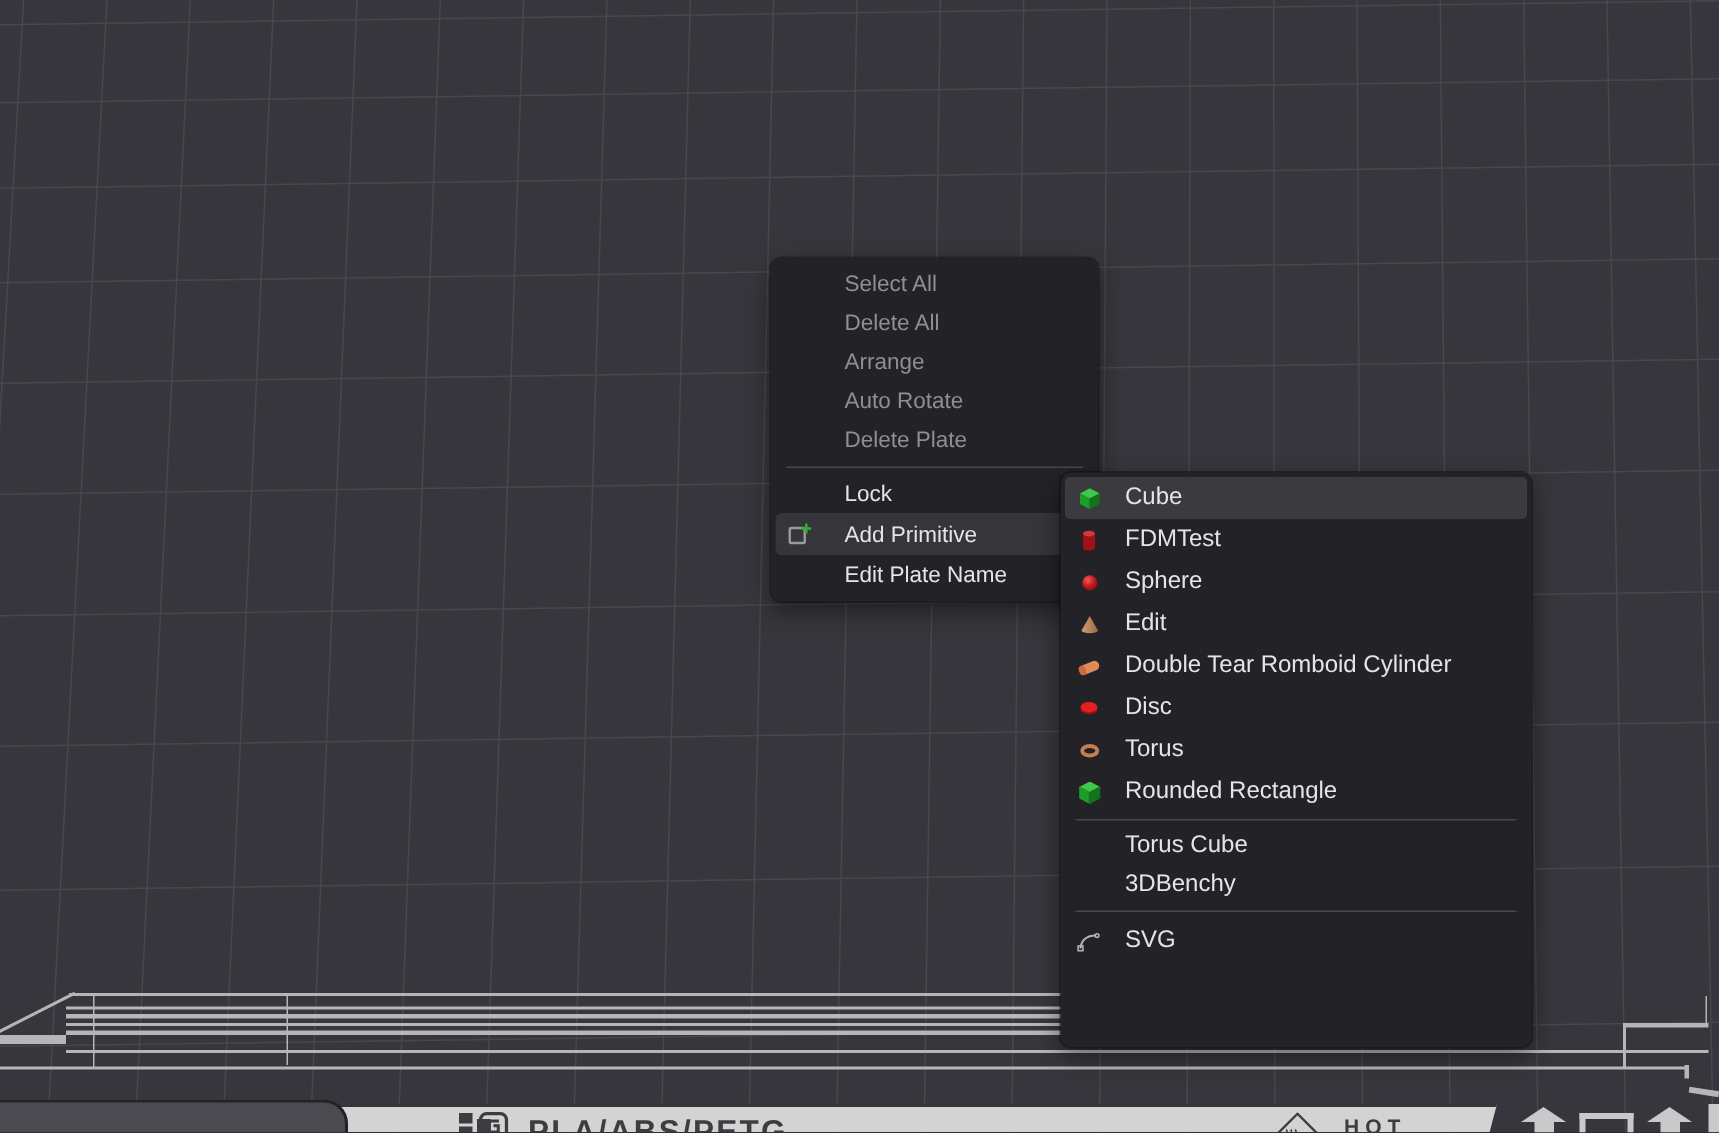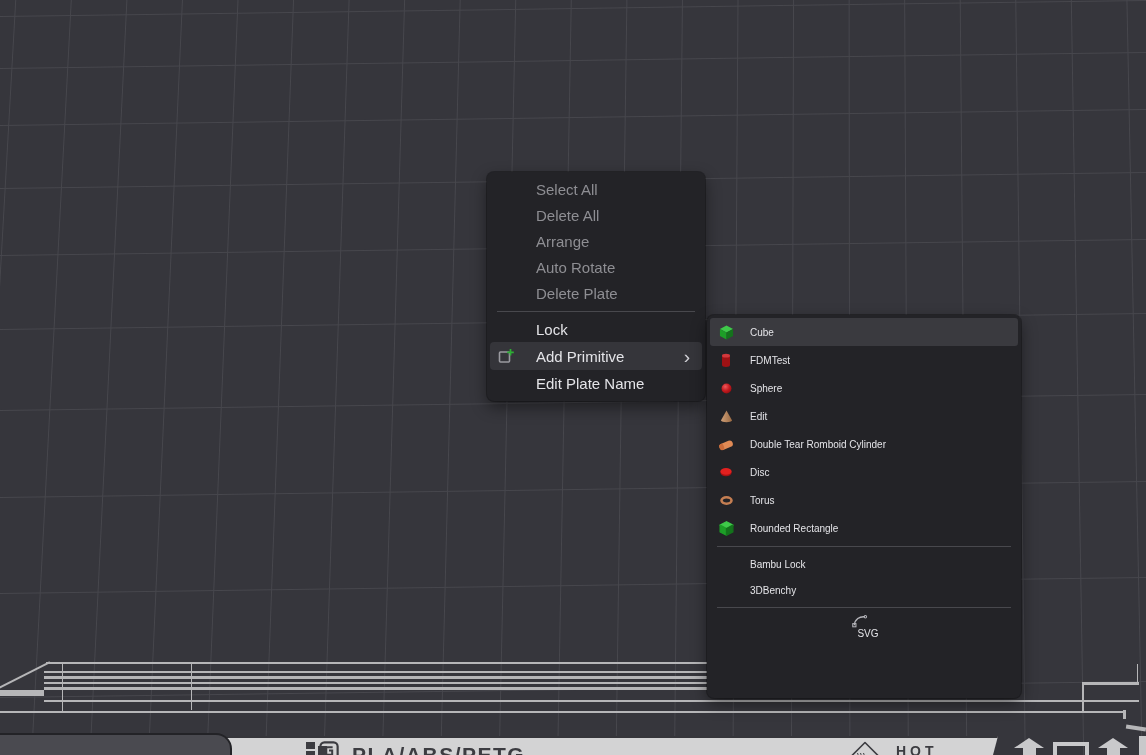--- a/index.html
+++ b/index.html
@@ -38,41 +38,41 @@
   .hot-wrap{position:absolute;left:636px;top:3px;display:flex;align-items:flex-start;gap:16px;}
   .hot-text{font-size:14px;font-weight:bold;letter-spacing:4px;color:var(--plate-label-text);margin-top:2px;}
   .right-marks{position:absolute;left:1014px;top:738px;z-index:3;display:flex;align-items:flex-start;gap:9px;}
   .arrow-up{width:30px;display:flex;flex-direction:column;align-items:center;}
   .arrow-up .tri{width:0;height:0;border-left:15px solid transparent;border-right:15px solid transparent;border-bottom:10px solid #c9c9cb;}
   .arrow-up .stem{width:13px;height:10px;background:#c9c9cb;}
   .sq-mark{width:36px;height:17px;border:4px solid #c9c9cb;border-bottom:none;margin-top:4px;}
   .edge-bar{position:absolute;left:1139px;top:736px;width:7px;height:19px;background:#c9c9cb;z-index:3;}
 
   
-  .menu{position:absolute;left:487px;top:172px;width:218px;height:229px;z-index:10;
+  .menu{position:absolute;left:514px;top:172px;width:218px;height:229px;z-index:10;
     background:var(--menu-bg);border-radius:7px;padding:4px 0 0 0;
     box-shadow:0 0 0 1px rgba(0,0,0,.3),0 6px 16px rgba(0,0,0,.45);
     font-size:15px;color:var(--menu-text);}
   .submenu{position:absolute;left:707px;top:315px;width:314px;height:383px;z-index:11;
     background:var(--menu-bg);border-radius:7px;padding:3px 0 0 0;
     box-shadow:0 0 0 1px rgba(0,0,0,.3),0 6px 16px rgba(0,0,0,.45);
-    font-size:10px;color:var(--menu-text);}
+    font-size:16px;color:var(--menu-text);}
   .mi{display:flex;align-items:center;height:26.2px;margin:0 3px;border-radius:4px;
     padding-left:46px;cursor:default;white-space:nowrap;}
   .mi.disabled{color:var(--menu-text-disabled);}
   .mi.icon-row{position:relative;padding-left:46px;height:28px;}
   .mi.hl{background:var(--menu-highlight-soft);}
   .mi .lead-icon{position:absolute;left:8px;top:50%;transform:translateY(-50%);display:flex;}
   .mi .chev{margin-left:auto;padding-right:12px;font-size:19px;line-height:1;color:#d2d2d7;}
   .sep{border-top:1px solid var(--menu-separator);margin:4px 10px;}
   .smi{display:flex;align-items:center;height:28px;margin:0 3px;border-radius:3px;padding-left:8px;white-space:nowrap;}
   .smi.hl{background:var(--menu-highlight);}
   .smi .ic{width:16px;height:16px;margin-right:16px;display:flex;align-items:center;justify-content:center;flex:0 0 16px;}
   .smi.text-only{height:26px;padding-left:40px;}
-  .smi.svg-row{height:30px;flex-direction:column;}
+  .smi.svg-row{height:30px;}
 </style>
 </head>
 <body>
 
 <div class="stage">
 
   <div class="grid" id="grid">
       <div class="gl gl-h" style="top: 8px;"></div>
       <div class="gl gl-h" style="top: 60.32px;"></div>
       <div class="gl gl-h" style="top: 117.349px;"></div>
@@ -265,21 +265,21 @@
       <span class="ic">
         <svg width="15" height="15" viewBox="0 0 16 16">
           <polygon points="8,0.8 14.8,4.4 8,8 1.2,4.4" fill="#3fc94a" stroke="#3fc94a" stroke-width="1.4" stroke-linejoin="round"></polygon>
           <polygon points="1.2,4.4 8,8 8,15.2 1.2,11.6" fill="#1d9e27" stroke="#1d9e27" stroke-width="1.4" stroke-linejoin="round"></polygon>
           <polygon points="14.8,4.4 8,8 8,15.2 14.8,11.6" fill="#14731c" stroke="#14731c" stroke-width="1.4" stroke-linejoin="round"></polygon>
         </svg>
       </span>
       <span>Rounded Rectangle</span>
     </div>
     <div class="sep"></div>
-    <div class="smi text-only">Bambu Lock</div>
+    <div class="smi text-only">Torus Cube</div>
     <div class="smi text-only">3DBenchy</div>
     <div class="sep"></div>
     <div class="smi svg-row">
       <span class="ic">
         <svg width="17" height="15" viewBox="0 0 17 15" fill="none" stroke="#b4b4ba">
           <path d="M2.5,12.5 C3,6 8,3 13.5,3.5" stroke-width="1.5"></path>
           <rect x="0.8" y="10.8" width="3.4" height="3.4" stroke-width="1.1"></rect>
           <circle cx="14.2" cy="3.5" r="1.3" stroke-width="1.1"></circle>
         </svg>
       </span>

